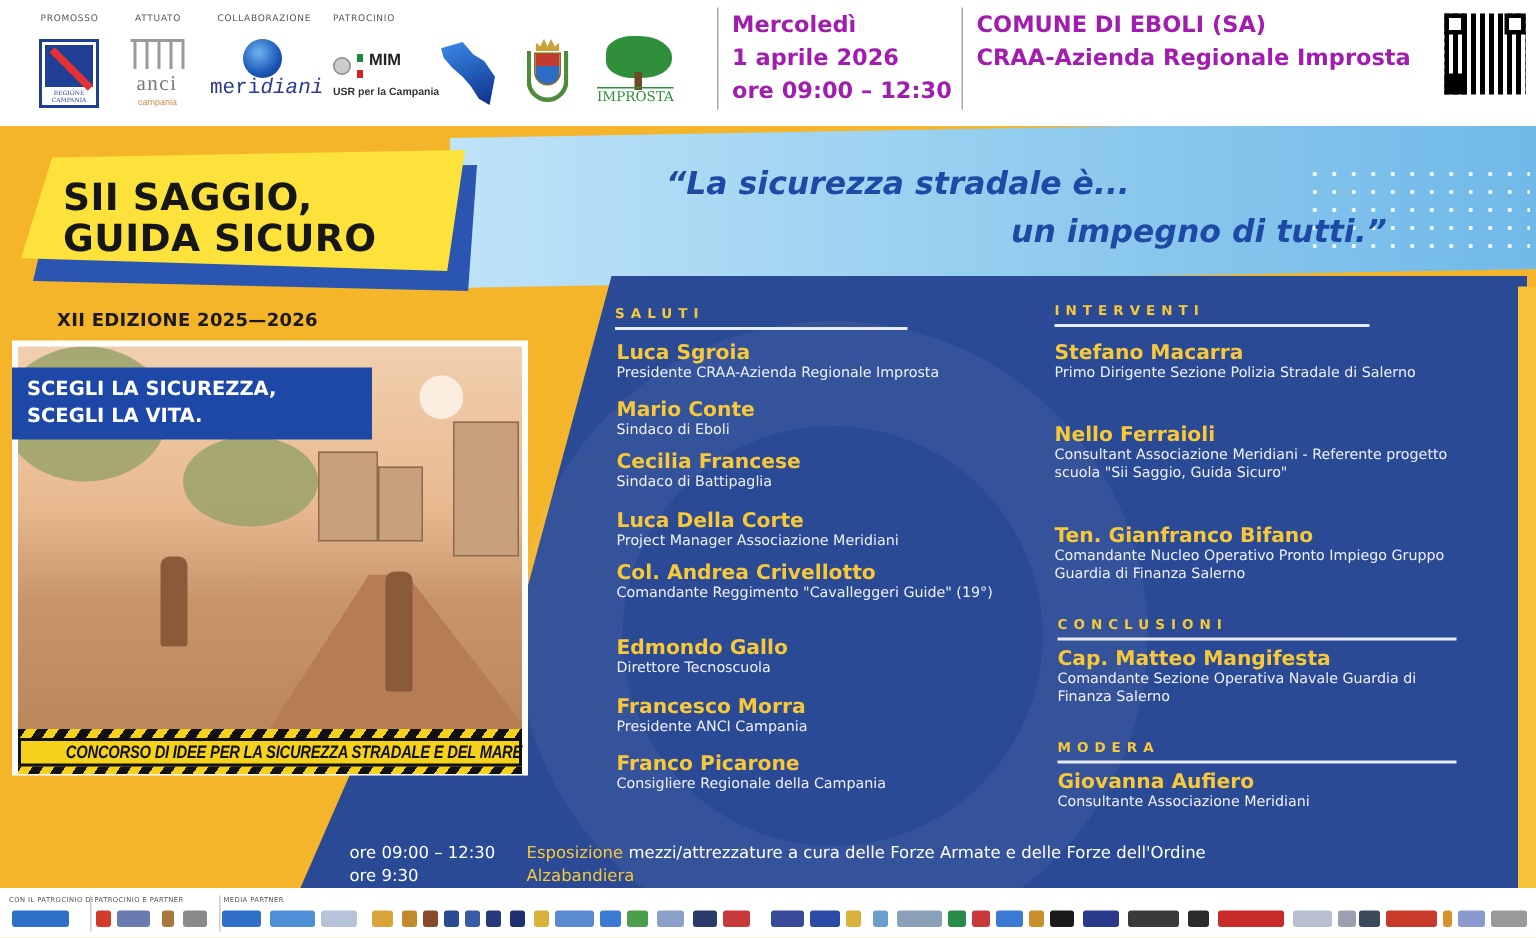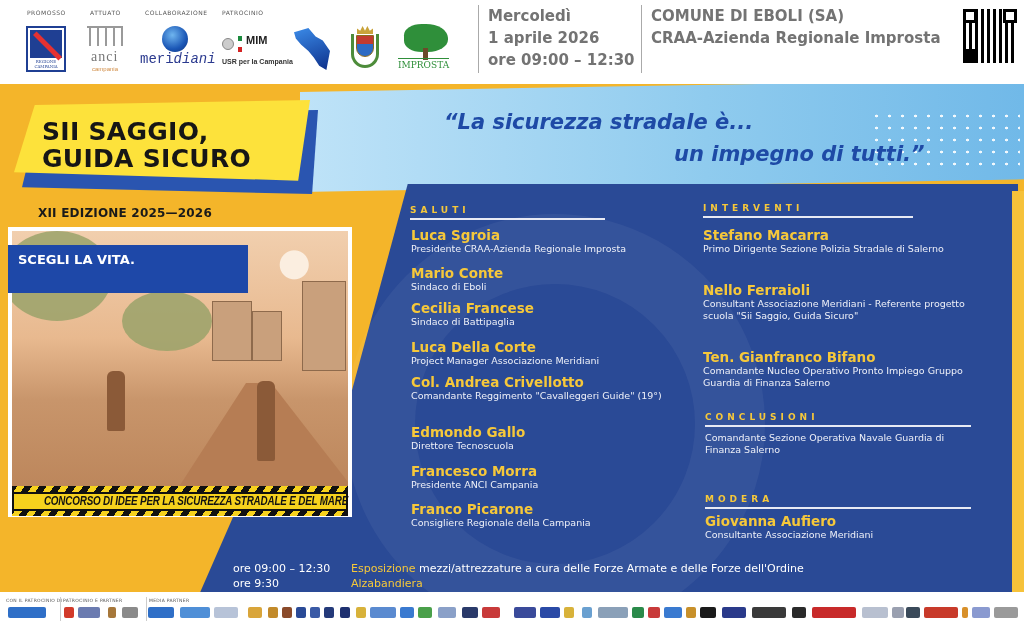--- a/index.html
+++ b/index.html
@@ -33,21 +33,21 @@
   .logo-eboli { left: 350px; top: 26px; width: 30px; height: 46px; }
   .logo-eboli .crown { position: absolute; left: 7px; top: 0; width: 16px; height: 8px; background: #c9a33a; clip-path: polygon(0 100%, 0 30%, 20% 60%, 35% 0, 50% 60%, 65% 0, 80% 60%, 100% 30%, 100% 100%); }
   .logo-eboli .shield { position: absolute; left: 6px; top: 9px; width: 18px; height: 22px; background: linear-gradient(#c23b2f 40%, #2d6bc4 40%); border-radius: 0 0 9px 9px; border: 1px solid #8a6b1e; }
   .logo-eboli .wreath { position: absolute; left: 1px; top: 8px; width: 28px; height: 34px; border: 3px solid #4d8c3a; border-top: none; border-radius: 0 0 14px 14px; }
   .logo-improsta { left: 398px; top: 24px; width: 56px; height: 50px; }
   .logo-improsta .tree { position: absolute; left: 6px; top: 0; width: 44px; height: 28px; background: #2f8f3a; border-radius: 40% 50% 45% 40%; }
   .logo-improsta .trunk { position: absolute; left: 25px; top: 24px; width: 5px; height: 12px; background: #6b4b2a; }
   .logo-improsta .word { position: absolute; left: 0; top: 34px; font-family: "DejaVu Serif", serif; font-size: 9px; color: #2f8f3a; border-top: 1px solid #2f8f3a; padding-top: 1px; }
 
   .event-date { position: absolute; left: 478px; top: 5px; border-left: 1px solid #aaa; padding-left: 9px; height: 68px; }
-  .event-date div, .event-place div { font-family: "DejaVu Sans", sans-serif; font-size: 15px; font-weight: bold; color: #737373; line-height: 22px; white-space: nowrap; }
+  .event-date div, .event-place div { font-family: "DejaVu Sans", sans-serif; font-size: 15px; font-weight: bold; color: #a21caf; line-height: 22px; white-space: nowrap; }
   .event-place { position: absolute; left: 641px; top: 5px; border-left: 1px solid #aaa; padding-left: 9px; height: 68px; }
   .qr { position: absolute; left: 963px; top: 9px; width: 54px; height: 54px; background:
     linear-gradient(#000,#000) 0 0/14px 14px no-repeat,
     linear-gradient(#000,#000) 40px 0/14px 14px no-repeat,
     linear-gradient(#000,#000) 0 40px/14px 14px no-repeat,
     repeating-linear-gradient(90deg, #000 0 3px, #fff 3px 6px),
     repeating-linear-gradient(0deg, #000 0 2px, #fff 2px 5px);
     background-blend-mode: normal; }
   .qr::before, .qr::after { content: ""; position: absolute; width: 8px; height: 8px; background: #fff; border: 2px solid #000; }
   .qr::before { left: 1px; top: 1px; }
@@ -198,20 +198,21 @@
       <div class="tree" style="left:110px;top:60px;width:90px;height:60px"></div>
       <div class="road"></div>
       <div class="stripe" style="left:50px;width:40px"></div>
       <div class="stripe" style="left:120px;width:40px"></div>
       <div class="stripe" style="left:190px;width:30px"></div>
       <div class="stripe" style="left:290px;width:40px"></div>
       <div class="person" style="left:95px;top:140px;width:18px;height:60px"></div>
       <div class="person" style="left:245px;top:150px;width:18px;height:80px"></div>
     </div>
     <div class="scene-caption">
+      <div>SCEGLI LA SICUREZZA,</div>
       <div>SCEGLI LA VITA.</div>
     </div>
   </div>
 
   <div class="tape">
     <div class="inner">
         <span>CONCORSO DI IDEE PER LA SICUREZZA STRADALE E DEL MARE</span>
       </div>
   </div>
 
@@ -261,20 +262,21 @@
     <div class="name">Ten. Gianfranco Bifano</div>
       <div class="role">Comandante Nucleo Operativo Pronto Impiego Gruppo Guardia di Finanza Salerno</div>
   </div>
   <div class="speaker" style="left:703px;top:199px;width:265px">
     <div class="name">Nello Ferraioli</div>
       <div class="role">Consultant Associazione Meridiani - Referente progetto scuola "Sii Saggio, Guida Sicuro"</div>
   </div>
 
   <div class="section-head" style="left:705px;top:328px;width:266px">CONCLUSIONI</div>
   <div class="speaker" style="left:705px;top:348px;width:260px">
+    <div class="name">Cap. Matteo Mangifesta</div>
       <div class="role">Comandante Sezione Operativa Navale Guardia di Finanza Salerno</div>
   </div>
 
   <div class="section-head" style="left:705px;top:410px;width:266px">MODERA</div>
   <div class="speaker" style="left:705px;top:430px;width:260px">
     <div class="name">Giovanna Aufiero</div>
       <div class="role">Consultante Associazione Meridiani</div>
   </div>
 
   <div class="schedule">

